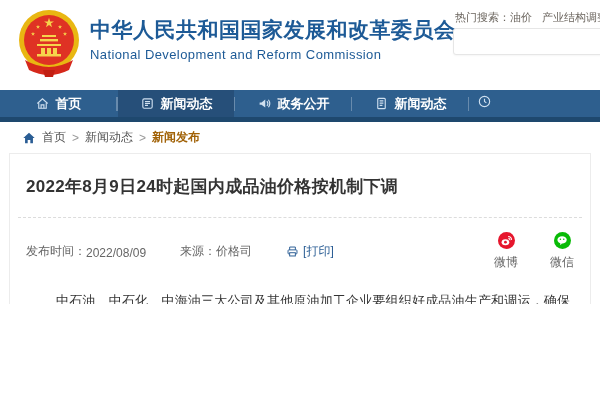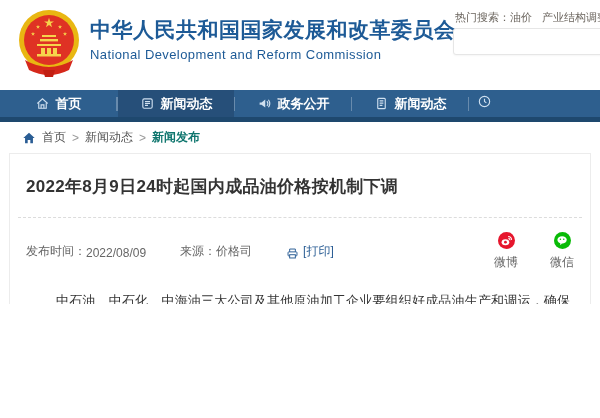--- a/index.html
+++ b/index.html
@@ -24,30 +24,30 @@
   .nav-item { flex:0 0 116px; display:flex; align-items:center; justify-content:center; gap:6px; color:#fff; font-size:13px; font-weight:bold; cursor:pointer; position:relative; }
   .nav-item.active { background:#264f79; }
   .nav-sep { width:1px; height:14px; background:rgba(255,255,255,0.28); align-self:center; }
   .nav-item .nicon { display:flex; align-items:center; }
   .nav-partial { flex:0 0 20px; display:flex; align-items:center; justify-content:flex-start; padding-left:8px; }
 
   
   .breadcrumb { position:absolute; top:129px; left:22px; display:flex; align-items:center; gap:6px; font-size:12px; color:#555; }
   .breadcrumb .sep { color:#999; }
   .crumb { color:#555; }
-  .crumb.current { color:#0f766e; font-weight:bold; }
+  .crumb.current { color:#a16207; font-weight:bold; }
 
   
   .panel { position:absolute; top:153px; left:9px; width:582px; height:300px;
     background:#fff; border:1px solid #ececec; border-bottom:none; }
   .article-title { padding:21px 16px 0 16px; font-size:17px; font-weight:bold; color:#333; letter-spacing:0.3px; }
   .dotted-divider { margin:19px 8px 0 8px; border-top:1px dashed #dcdcdc; }
   .meta-row { display:flex; align-items:center; padding:14px 16px 10px 16px; font-size:12px; color:#666; }
   .meta-item { margin-right:34px; display:flex; align-items:flex-end; }
-  .print-link { color:#2a5d94; display:flex; align-items:flex-end; gap:4px; cursor:pointer; }
+  .print-link { color:#2a5d94; display:flex; align-items:center; gap:4px; cursor:pointer; }
   .share-group { margin-left:auto; display:flex; align-items:center; gap:8px; }
   .share-item { display:flex; align-items:center; gap:5px; cursor:pointer; color:#666;flex-direction:column; }
   .share-item + .share-item { margin-left:24px; }
 
   .article-body { padding:8px 20px 0 20px; font-size:13px; color:#333; line-height:1.9; }
   .article-body p { text-indent:2em; margin-bottom:9px; text-align:justify; }
 </style>
 </head>
 <body>
 

